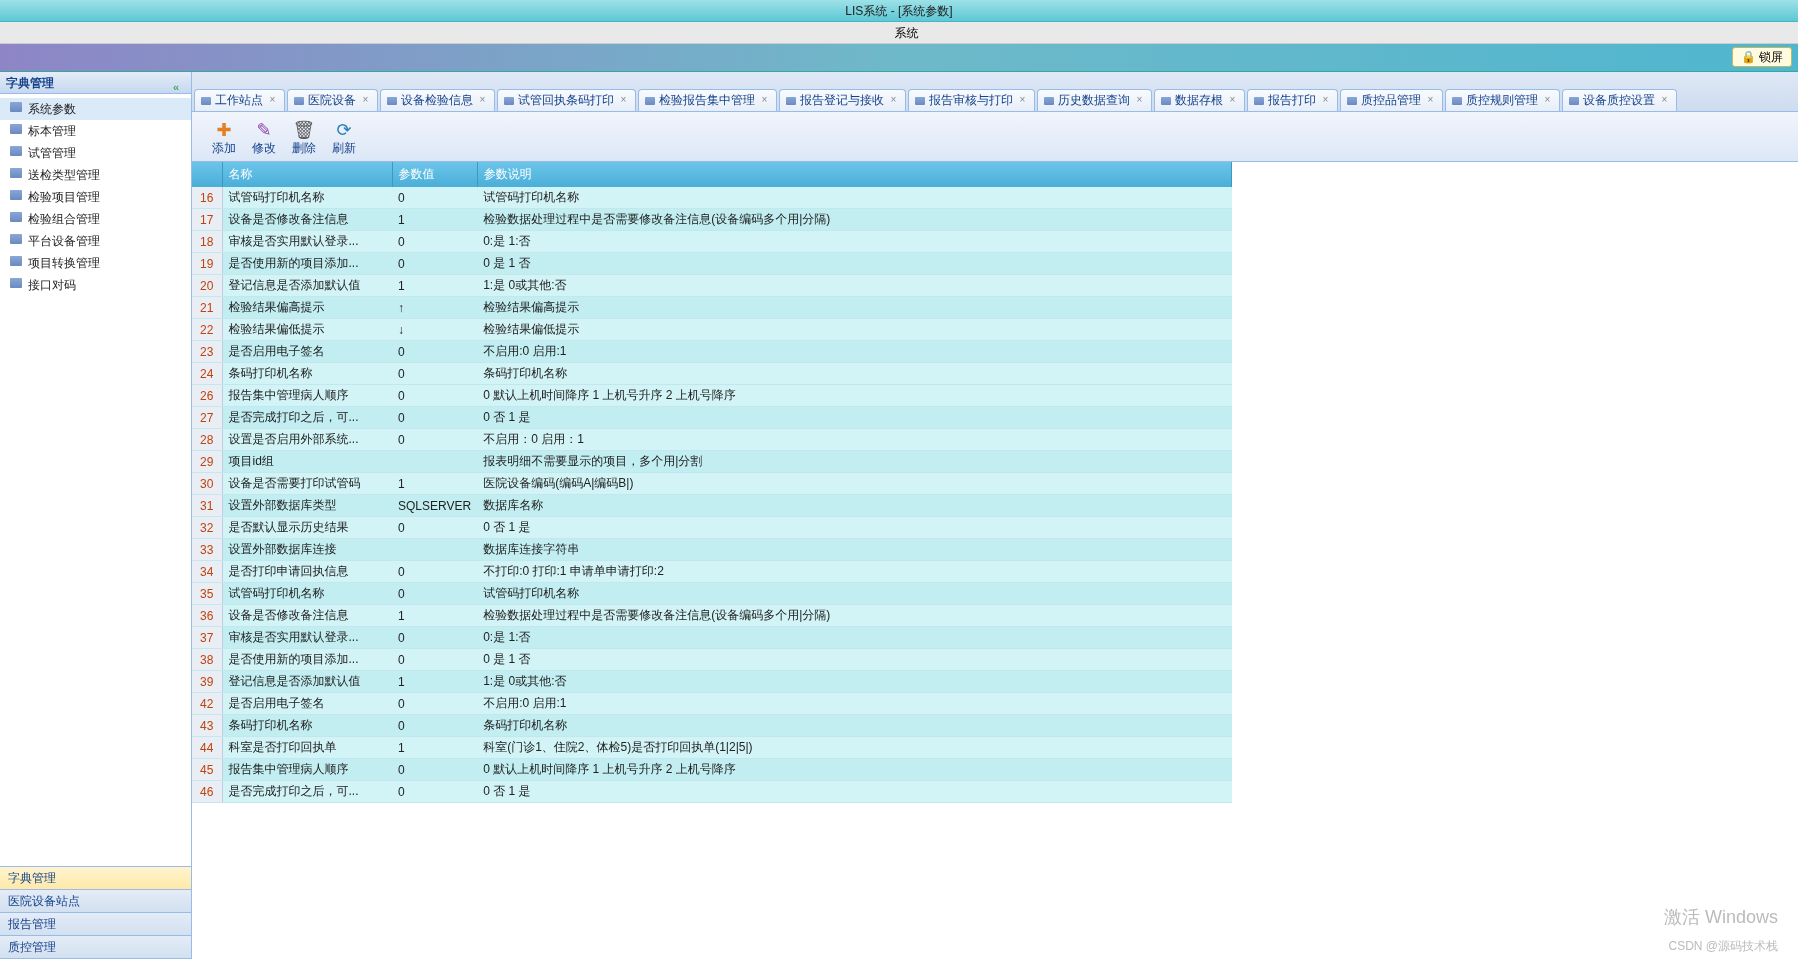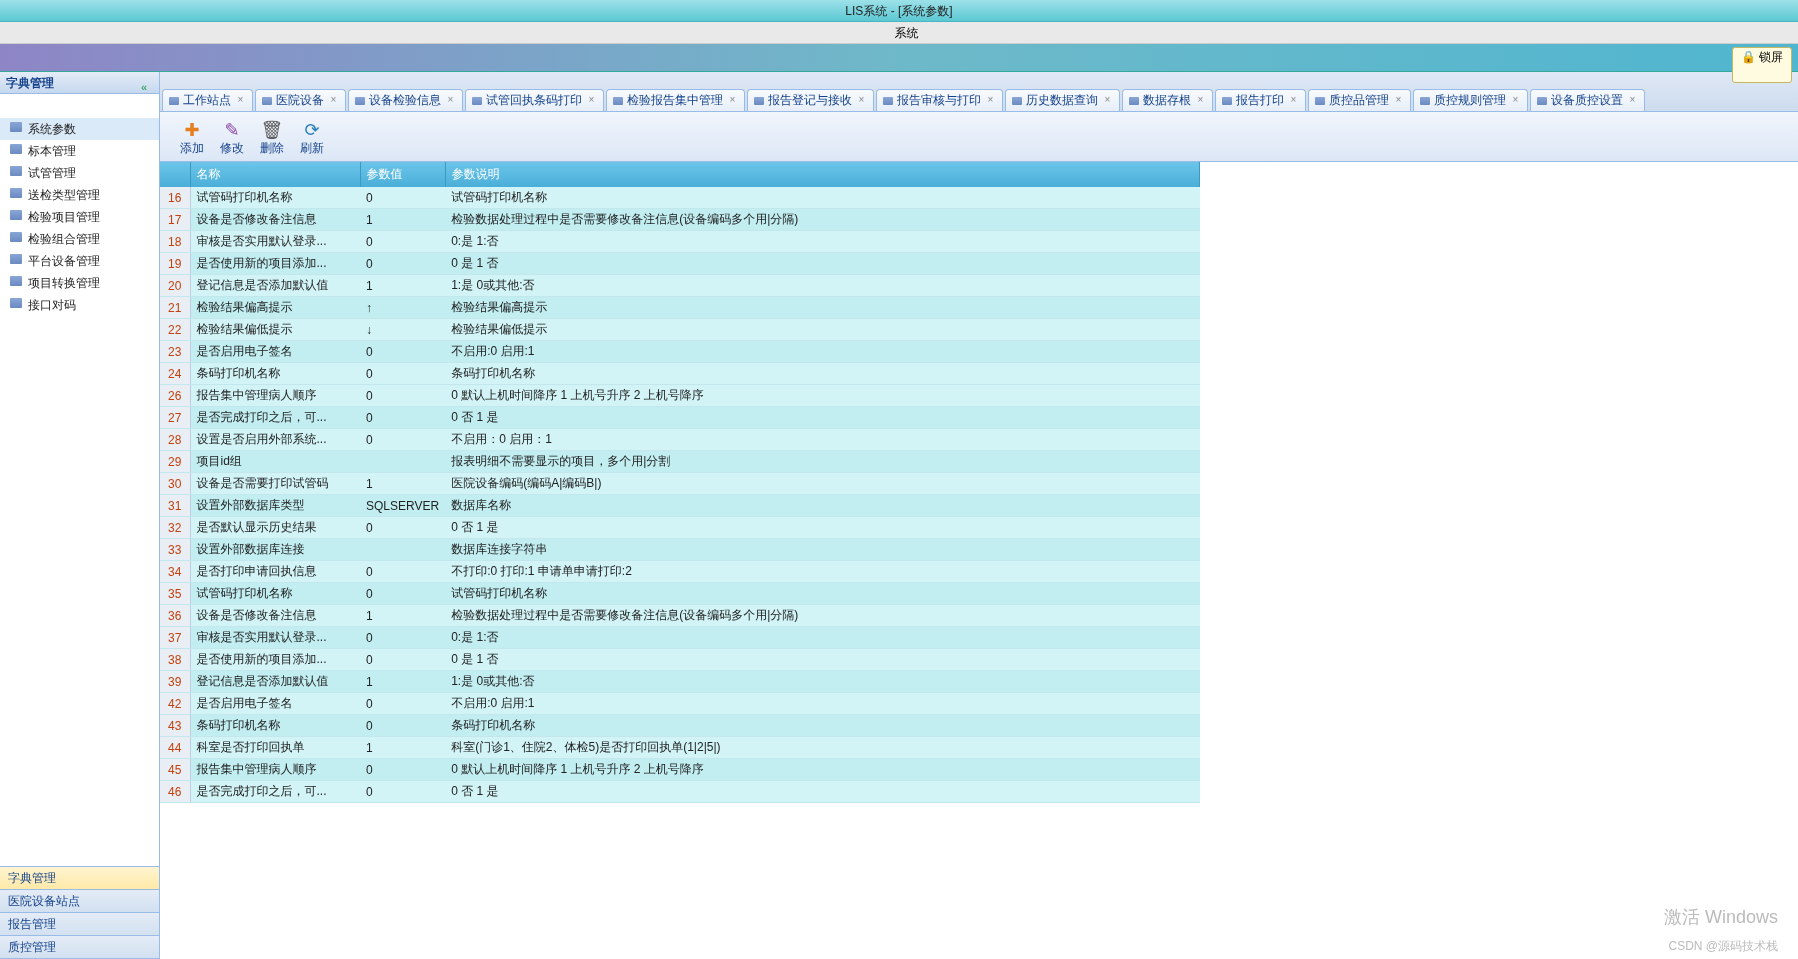--- a/index.html
+++ b/index.html
@@ -2,31 +2,31 @@
 <html><head>
 <meta charset="utf-8">
 <style>
 * { margin:0; padding:0; box-sizing:border-box; font-family:"Microsoft YaHei","SimSun",sans-serif; font-size:12px; }
 body { background:#fff; overflow:hidden; width:1798px; height:959px; }
 
 .titlebar { height:22px; background:linear-gradient(#9de1e8,#5cc8d4); text-align:center; line-height:22px; color:#222; border-bottom:1px solid #4ab6c4; }
 .menubar { height:22px; background:#e9e9e9; border-bottom:1px solid #ccc; padding-left:15px; line-height:22px;text-align:center; }
 .menubar span { cursor:pointer; }
 .toolbar-strip { height:28px; background:linear-gradient(90deg,#8e85c6,#6eb9c9,#4fb6cf); border-bottom:1px solid #3a9; position:relative; }
-.lockbtn { position:absolute; right:6px; top:3px; height:36px; background:#fffbe0; border:1px solid #c8b560; border-radius:3px; padding:0 8px; line-height:18px; cursor:pointer; }
+.lockbtn { position:absolute; right:6px; top:3px; height:20px; background:#fffbe0; border:1px solid #c8b560; border-radius:3px; padding:0 8px; line-height:18px; cursor:pointer; }
 .lockbtn .ico { color:#d19a00; margin-right:3px; }
 
 .container { display:flex; height:calc(959px - 72px); }
 
-.sidebar { width:160px; border-right:1px solid #99bbe8; display:flex; flex-direction:column; background:#fff; }
+.sidebar { width:192px; border-right:1px solid #99bbe8; display:flex; flex-direction:column; background:#fff; }
 .side-head { height:22px; background:linear-gradient(#e4ecf7,#c6d8ef); border-bottom:1px solid #99bbe8; color:#15428b; font-weight:bold; padding-left:6px; line-height:22px; position:relative; }
 .side-head .coll { position:absolute; right:4px; top:4px; width:14px; height:14px; color:#4a6; font-size:11px; cursor:pointer; }
 .tree { flex:1; overflow:auto; padding:4px 0; }
 .tree-item { padding:2px 4px 2px 28px; line-height:18px; cursor:pointer; position:relative; color:#222; }
-.tree-item.sel { background:#dbeaf9;margin-top:20px; }
+.tree-item.sel { background:#dbeaf9; }
 .tree-item::before { content:""; position:absolute; left:10px; top:4px; width:12px; height:10px; background:linear-gradient(#8aa6d6,#6a8ac0); border-radius:1px; }
 .side-accordion { border-top:1px solid #99bbe8; }
 .acc-item { height:23px; line-height:23px; padding-left:8px; background:linear-gradient(#e4ecf7,#d2e0f0); border-bottom:1px solid #99bbe8; color:#15428b; cursor:pointer; }
 .acc-item.active { background:linear-gradient(#fff4d0,#ffe9a8); }
 
 .main { flex:1; display:flex; flex-direction:column; overflow:hidden; }
 .tabs { height:40px; background:linear-gradient(#dfe8f6,#cddcee); border-bottom:1px solid #99bbe8; display:flex; align-items:flex-end; overflow:hidden; padding-left:2px; }
 .tab { height:22px; background:linear-gradient(#f8fbfe,#e7eef8); border:1px solid #99bbe8; border-bottom:none; border-radius:4px 4px 0 0; margin-right:2px; padding:0 6px; display:flex; align-items:center; white-space:nowrap; cursor:pointer; }
 .tab .ti { width:10px; height:8px; background:linear-gradient(#8aa6d6,#6a8ac0); margin-right:4px; border-radius:1px; }
 .tab .tx { color:#15428b; }

